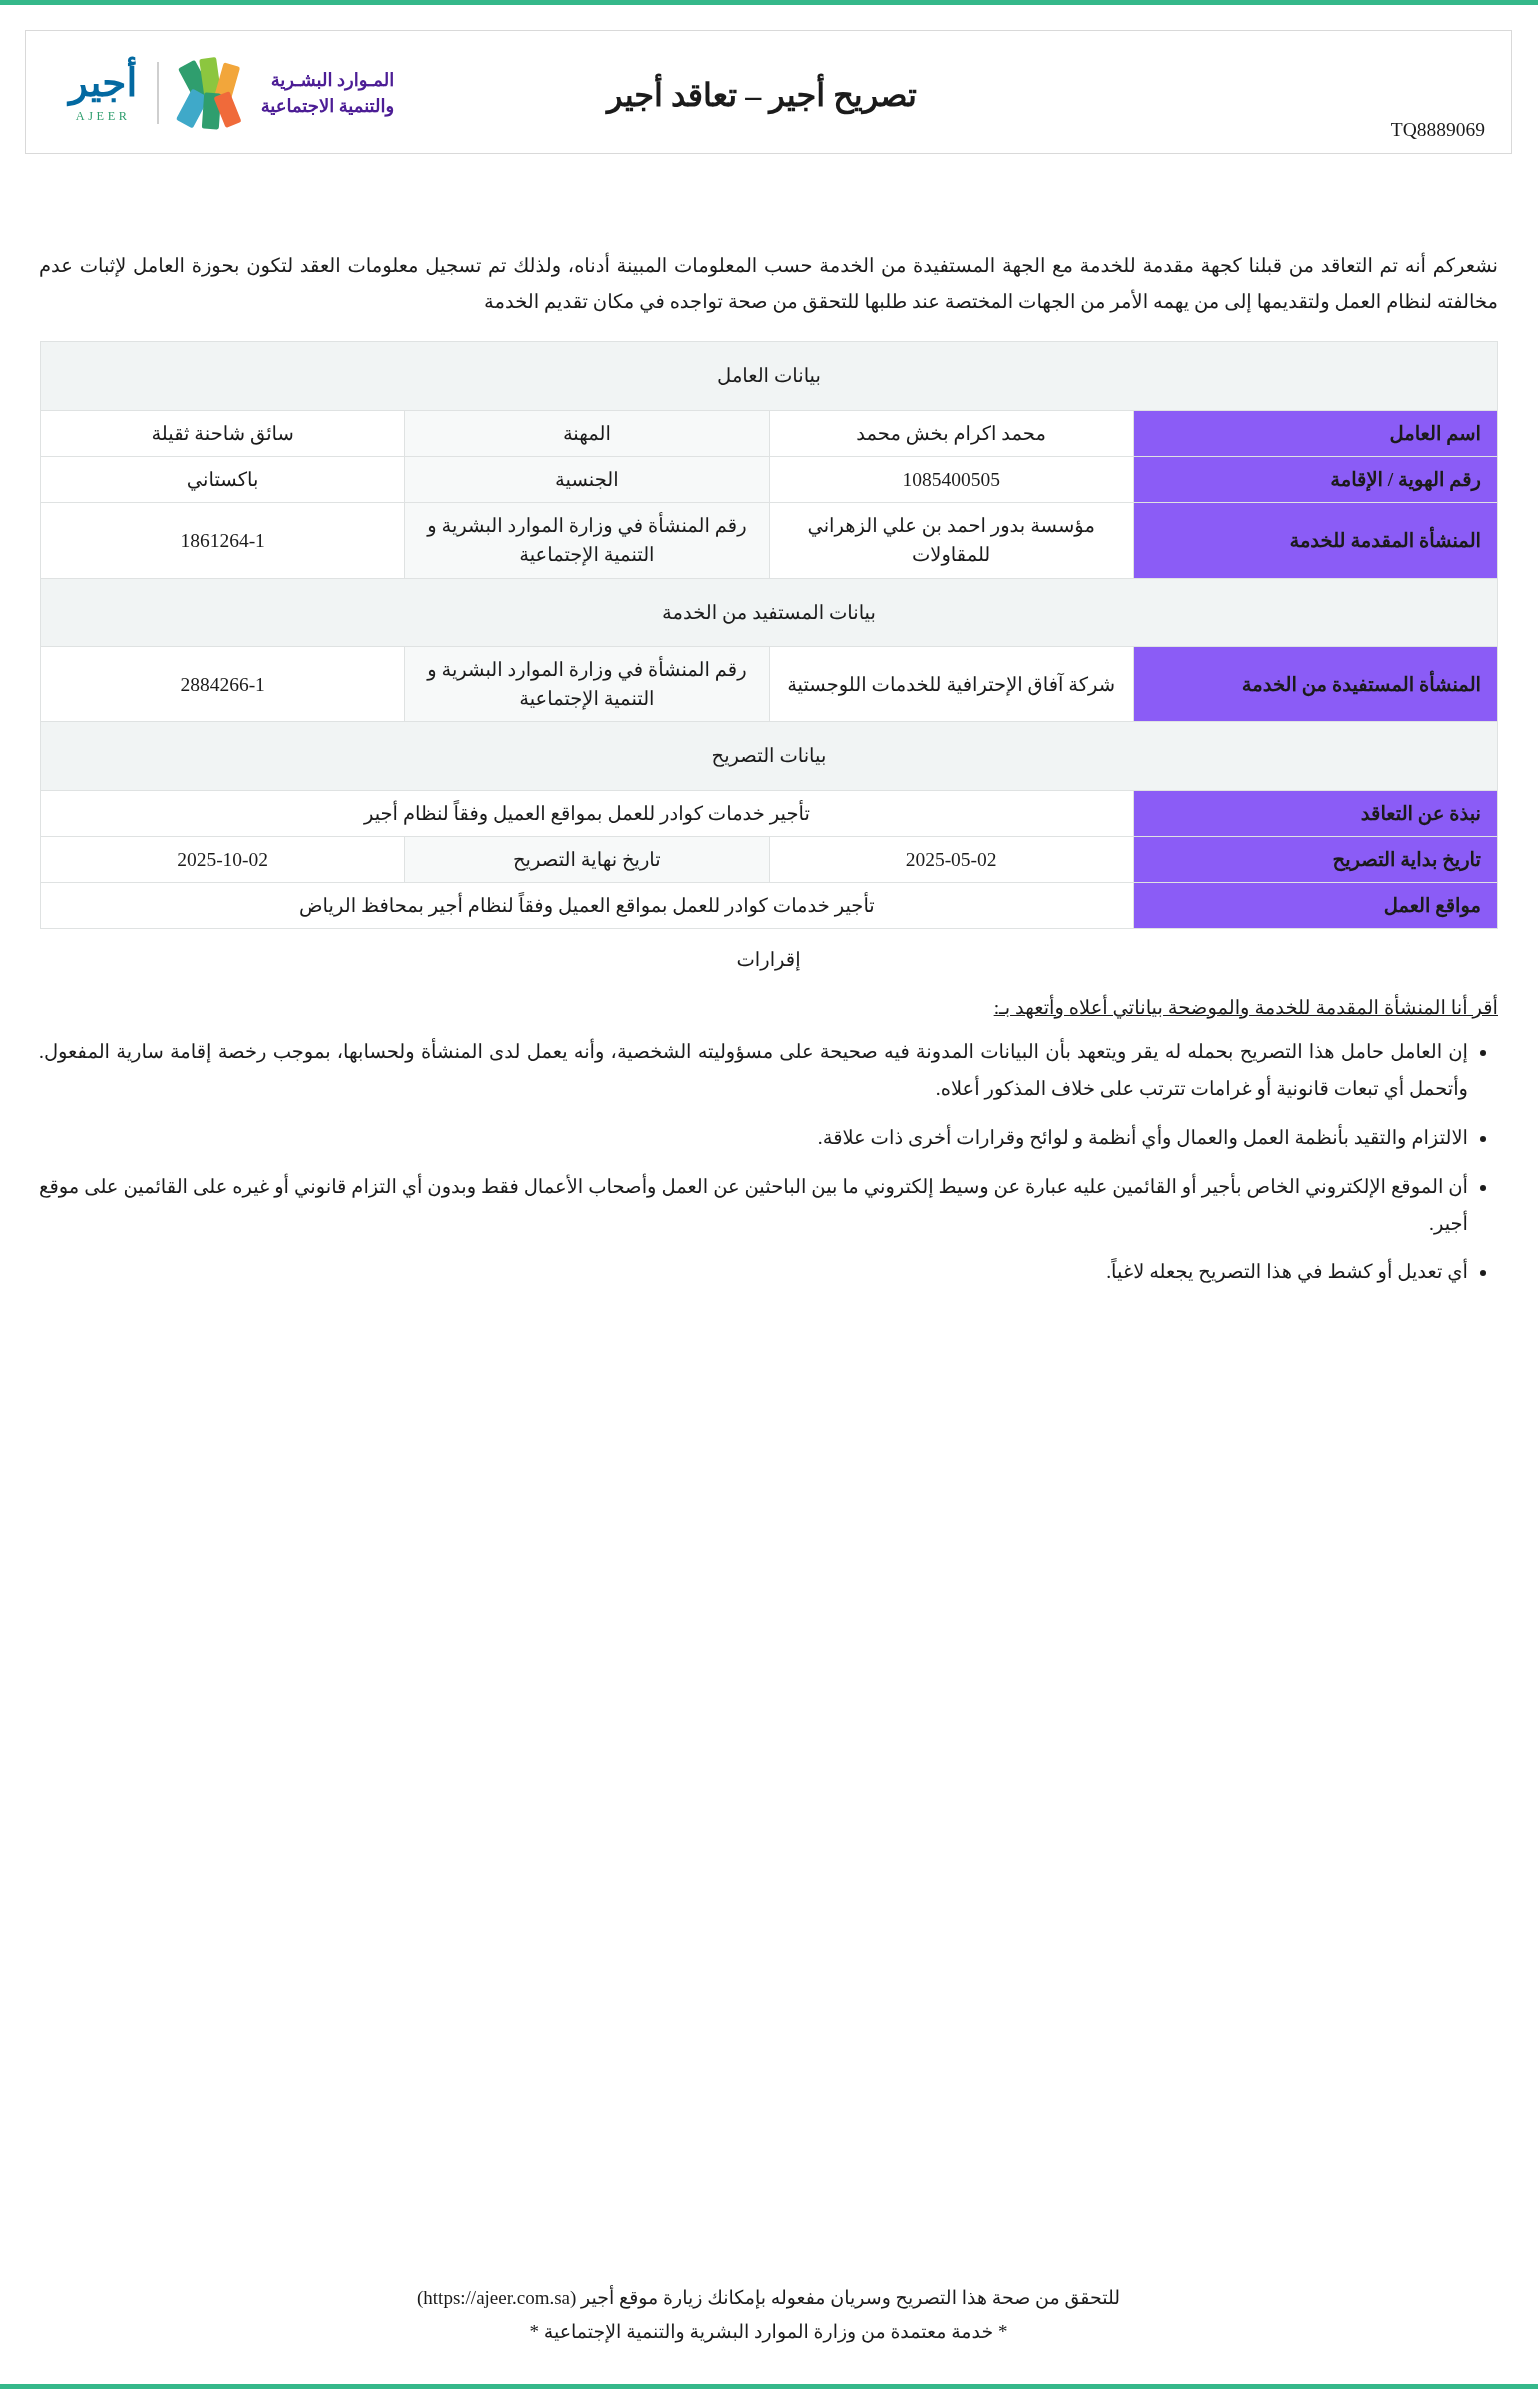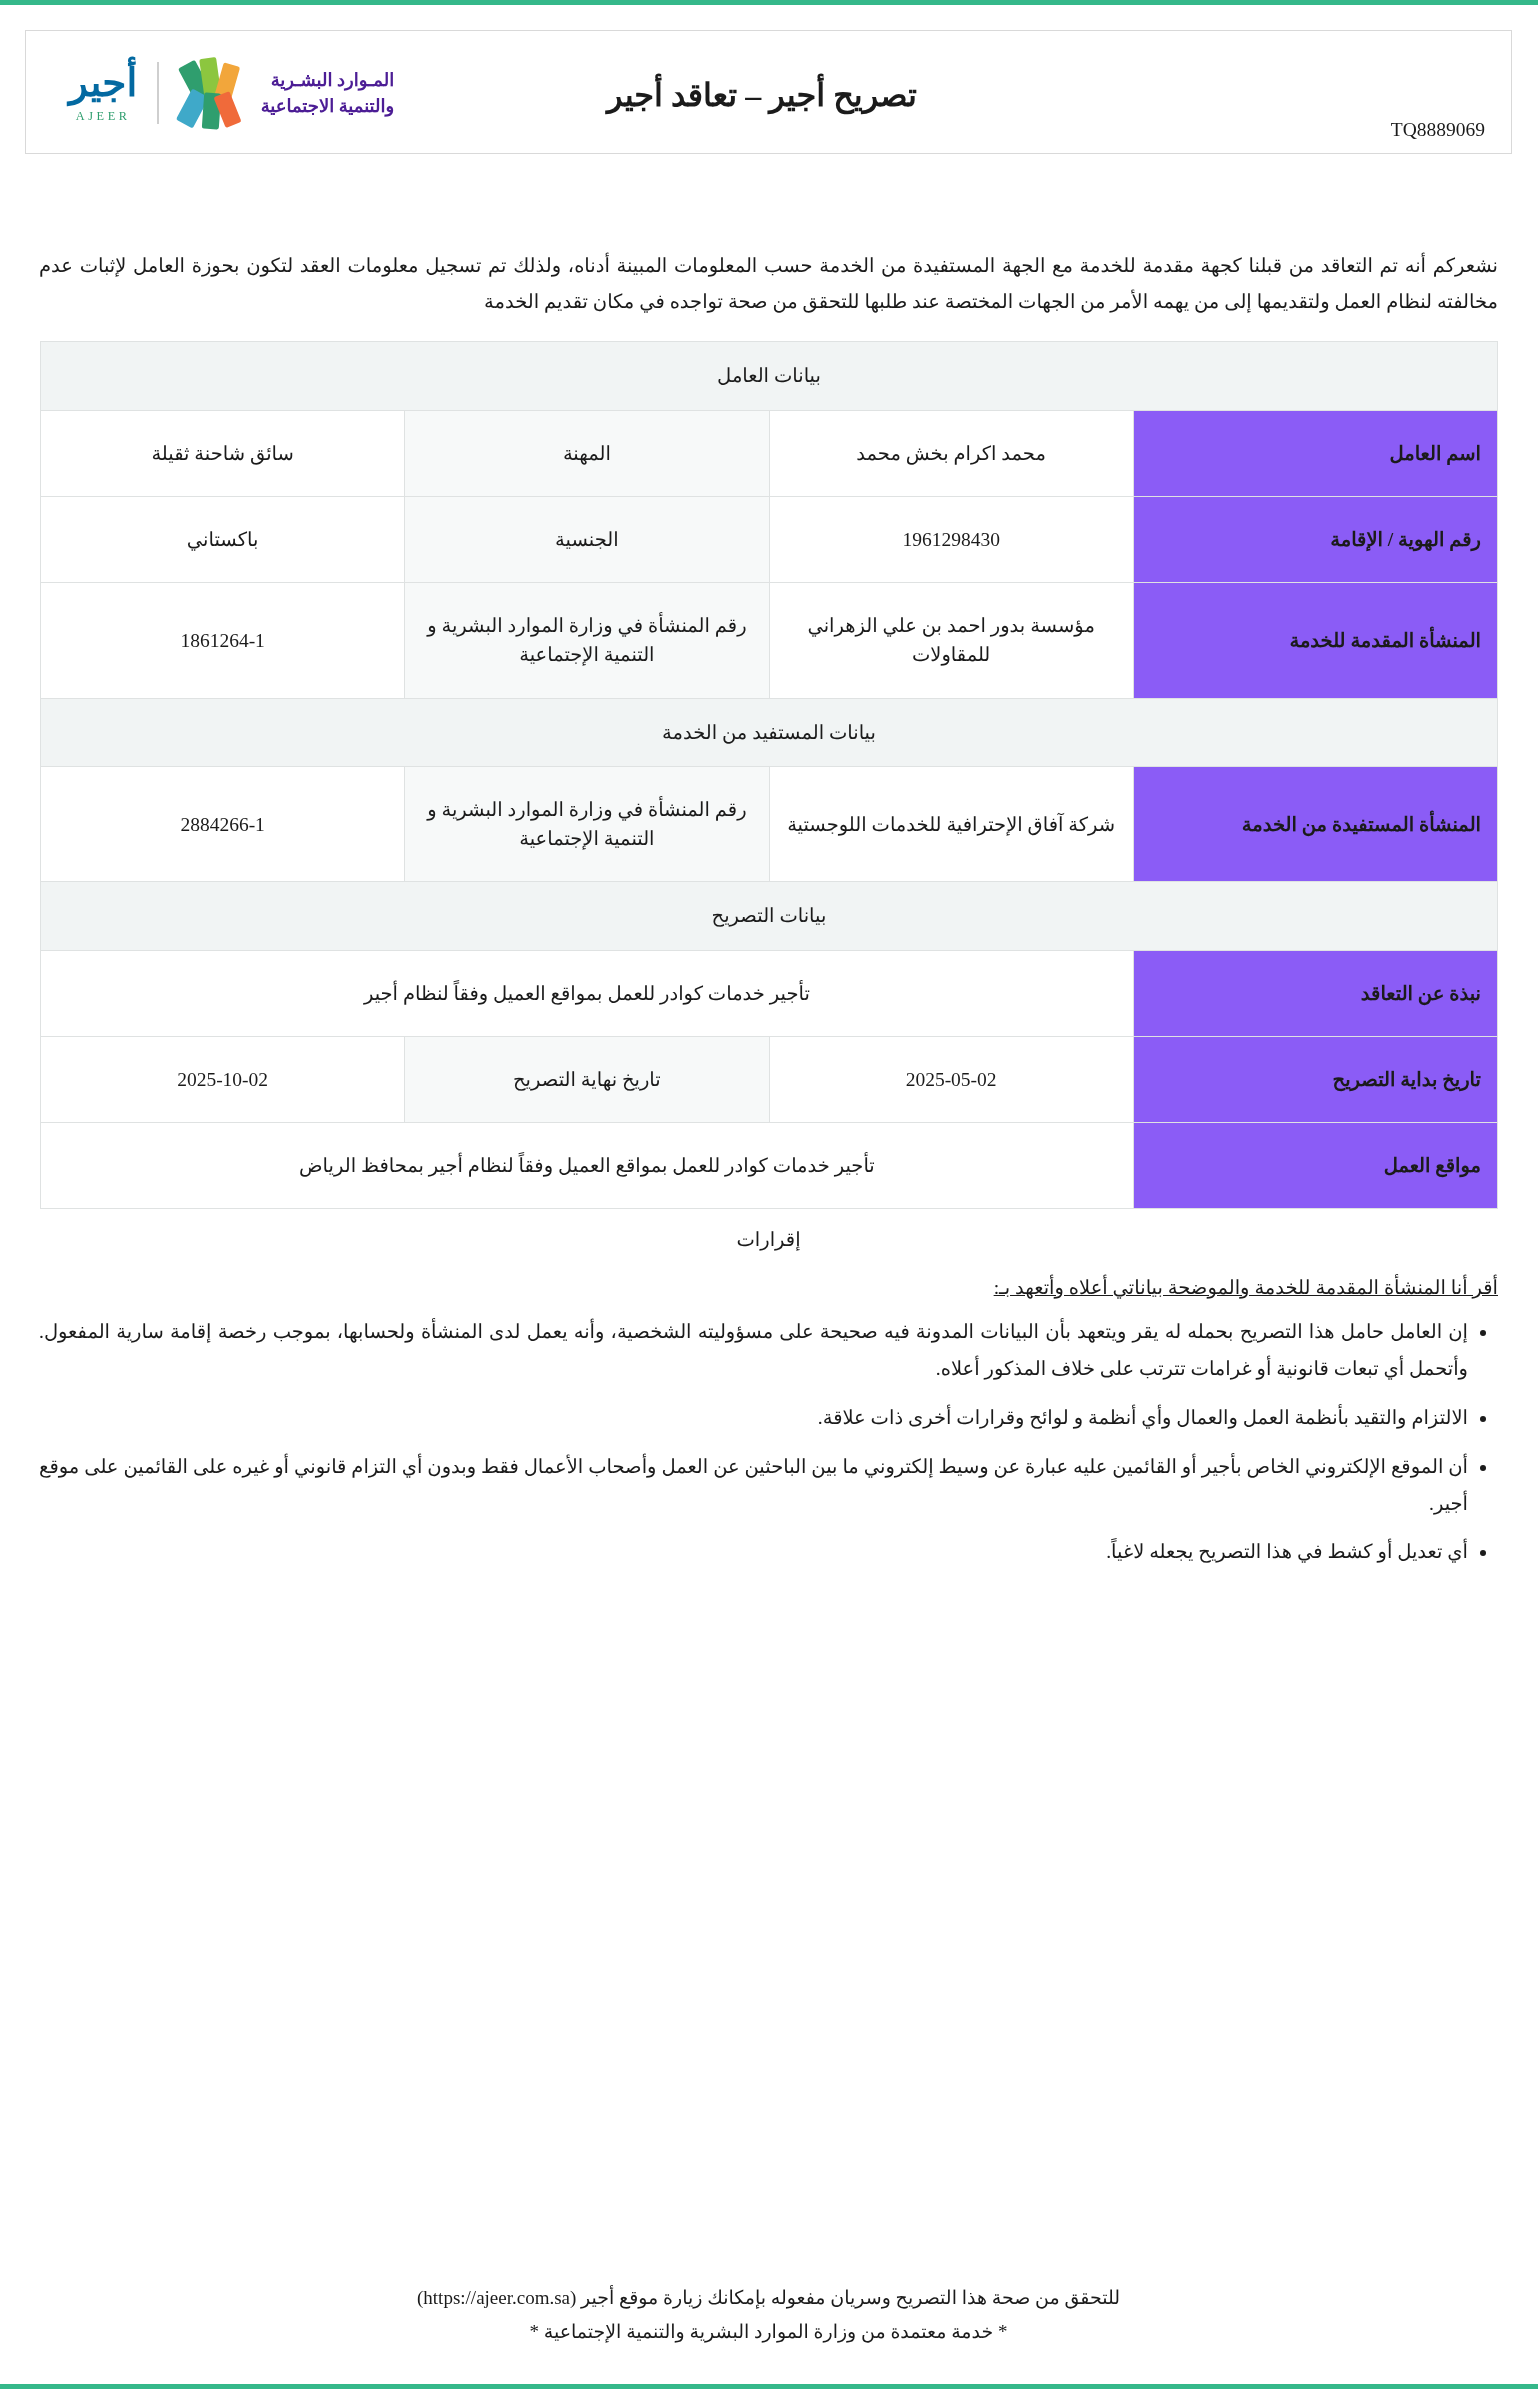--- a/index.html
+++ b/index.html
@@ -119,21 +119,21 @@
   
   table.doc {
     width: calc(100% - 81px);
     margin: 0 40px;
     border-collapse: collapse;
     font-size: 19.5px;
     table-layout: fixed;
   }
   table.doc td {
     border: 0.7px solid #dfe2e2;
-    padding: 28px 16px;
+    padding: 8px 16px;
     vertical-align: middle;
     line-height: 1.5;
   }
   .sec {
     background: #f1f4f4;
     text-align: center;
     font-weight: normal;
     padding: 19px 0 !important;
   }
   .lbl {
@@ -232,21 +232,21 @@
         <td class="sec" colspan="4">بيانات العامل</td>
       </tr>
       <tr>
         <td class="lbl">اسم العامل</td>
         <td class="val">محمد اكرام بخش محمد</td>
         <td class="lbl2">المهنة</td>
         <td class="val2">سائق شاحنة ثقيلة</td>
       </tr>
       <tr>
         <td class="lbl">رقم الهوية / الإقامة</td>
-        <td class="val ltr">1961298430</td>
+        <td class="val ltr">1085400505</td>
         <td class="lbl2">الجنسية</td>
         <td class="val2">باكستاني</td>
       </tr>
 
       <tr>
         <td class="lbl">المنشأة المقدمة للخدمة</td>
         <td class="val">مؤسسة بدور احمد بن علي الزهراني للمقاولات</td>
         <td class="lbl2">رقم المنشأة في وزارة الموارد البشرية و التنمية الإجتماعية</td>
         <td class="val2 ltr">1861264-1</td>
       </tr>

